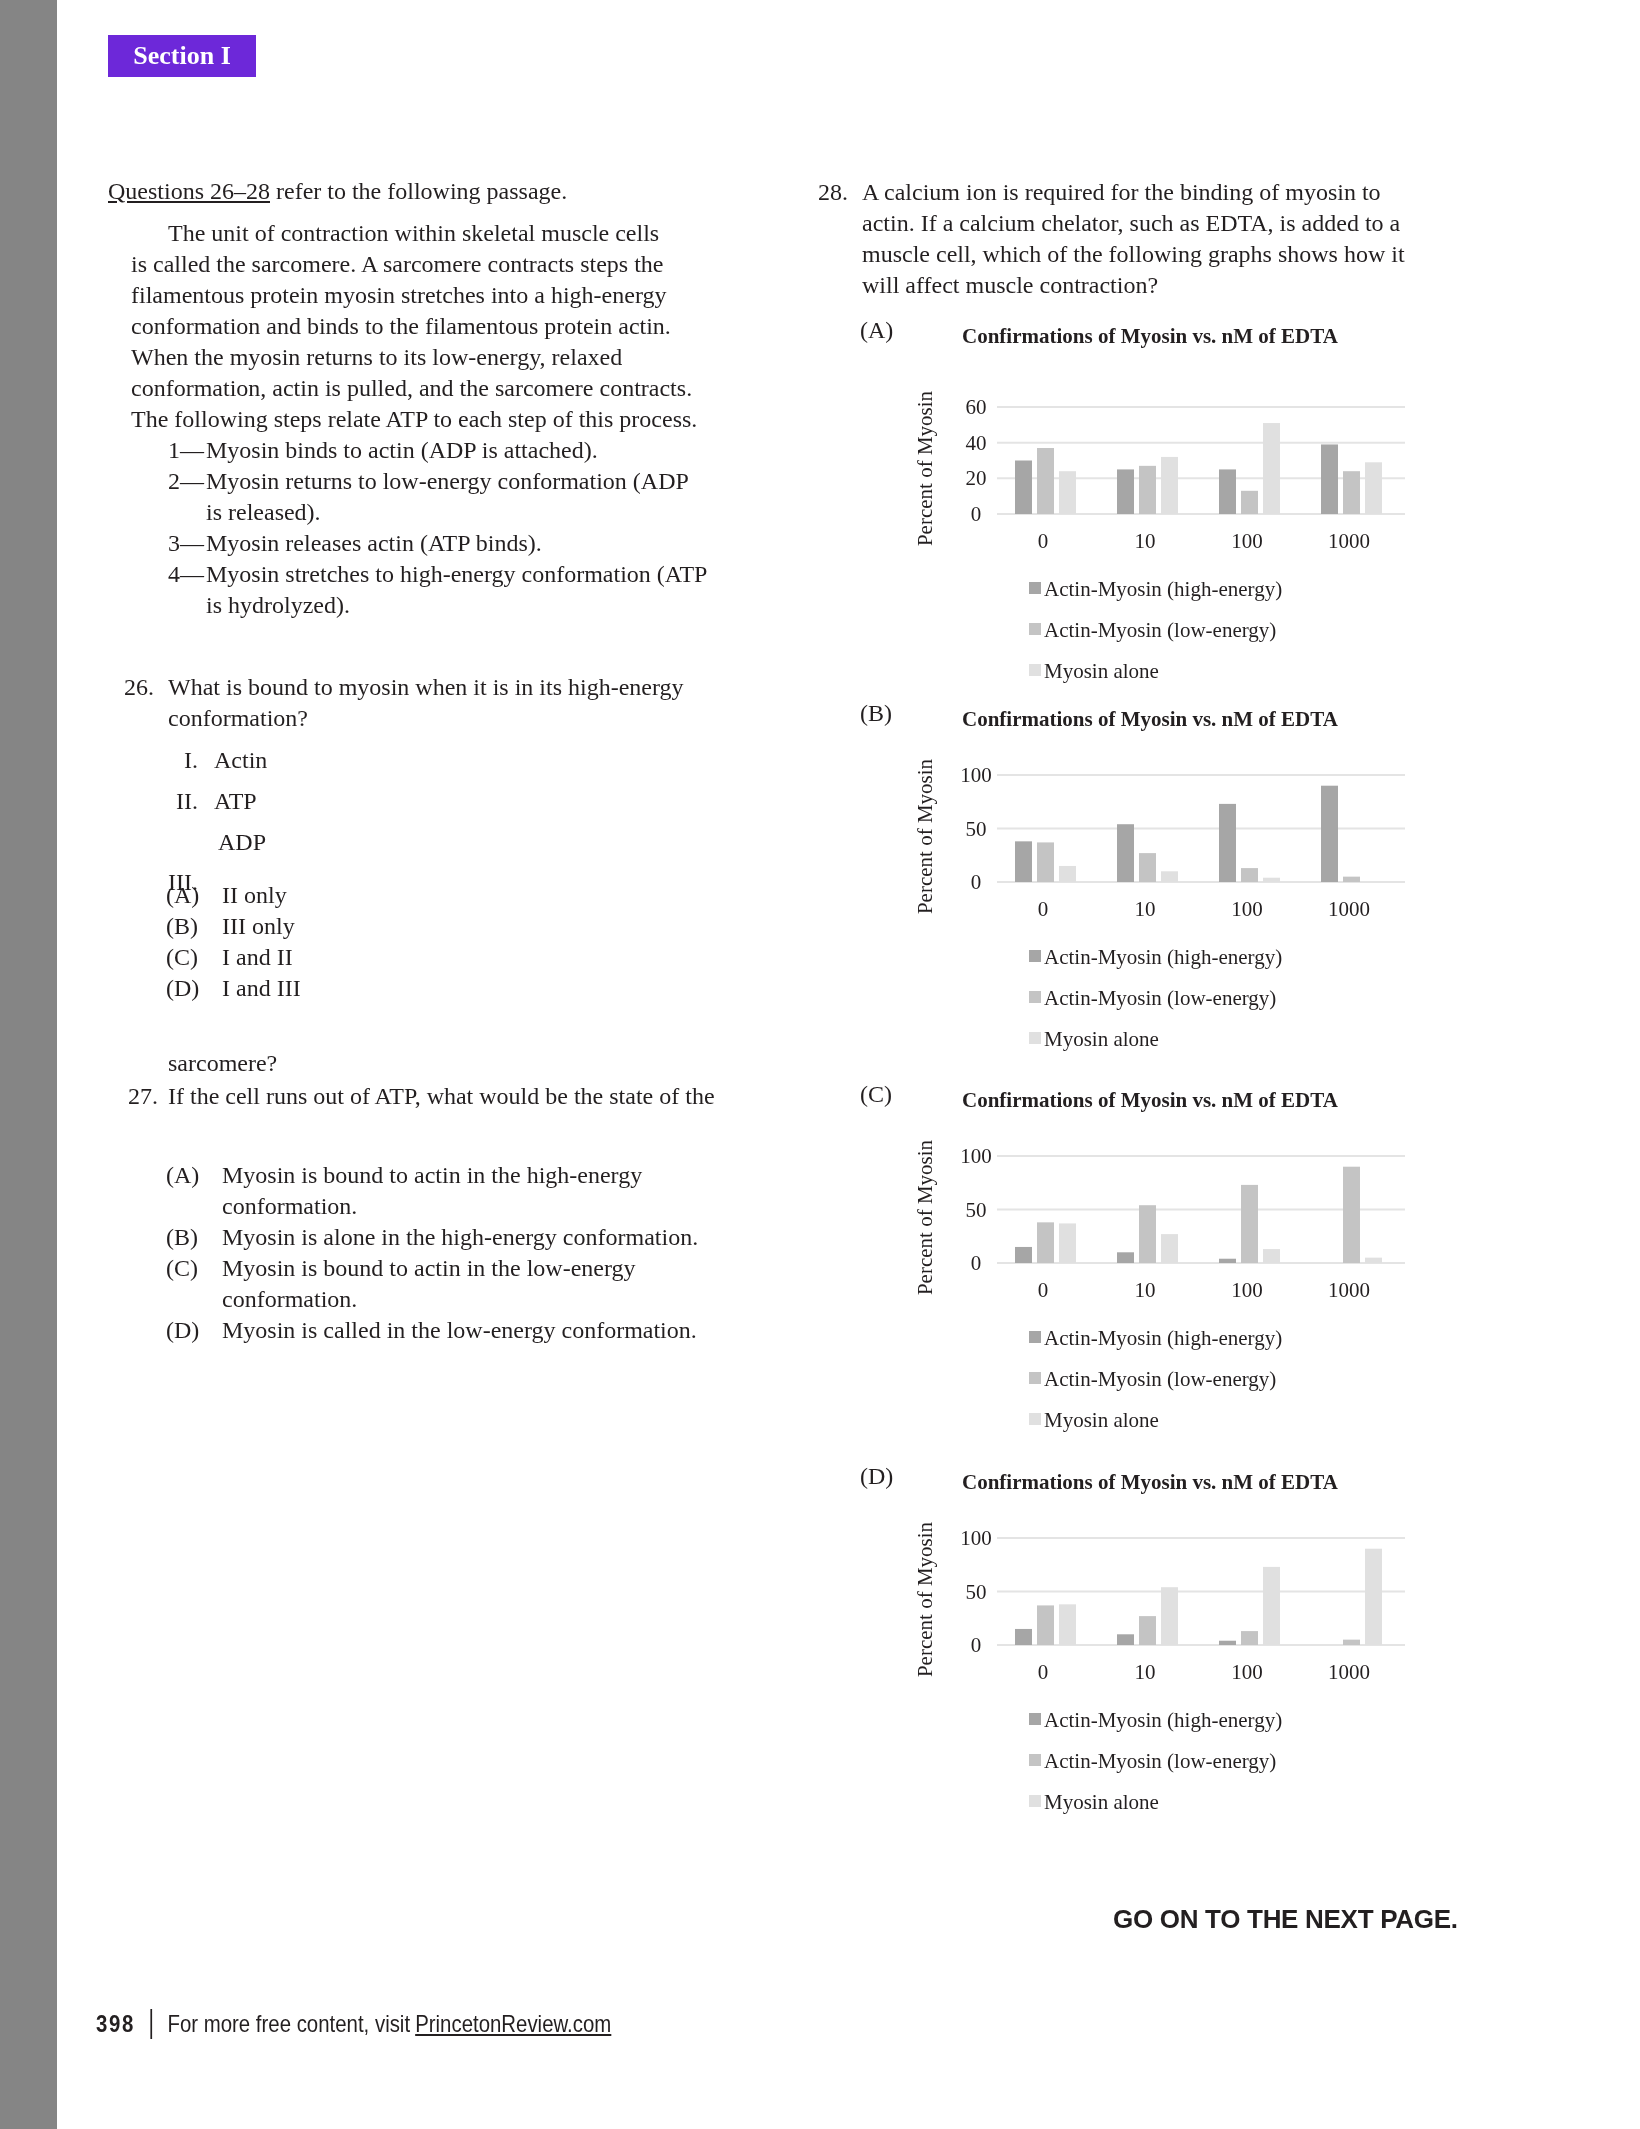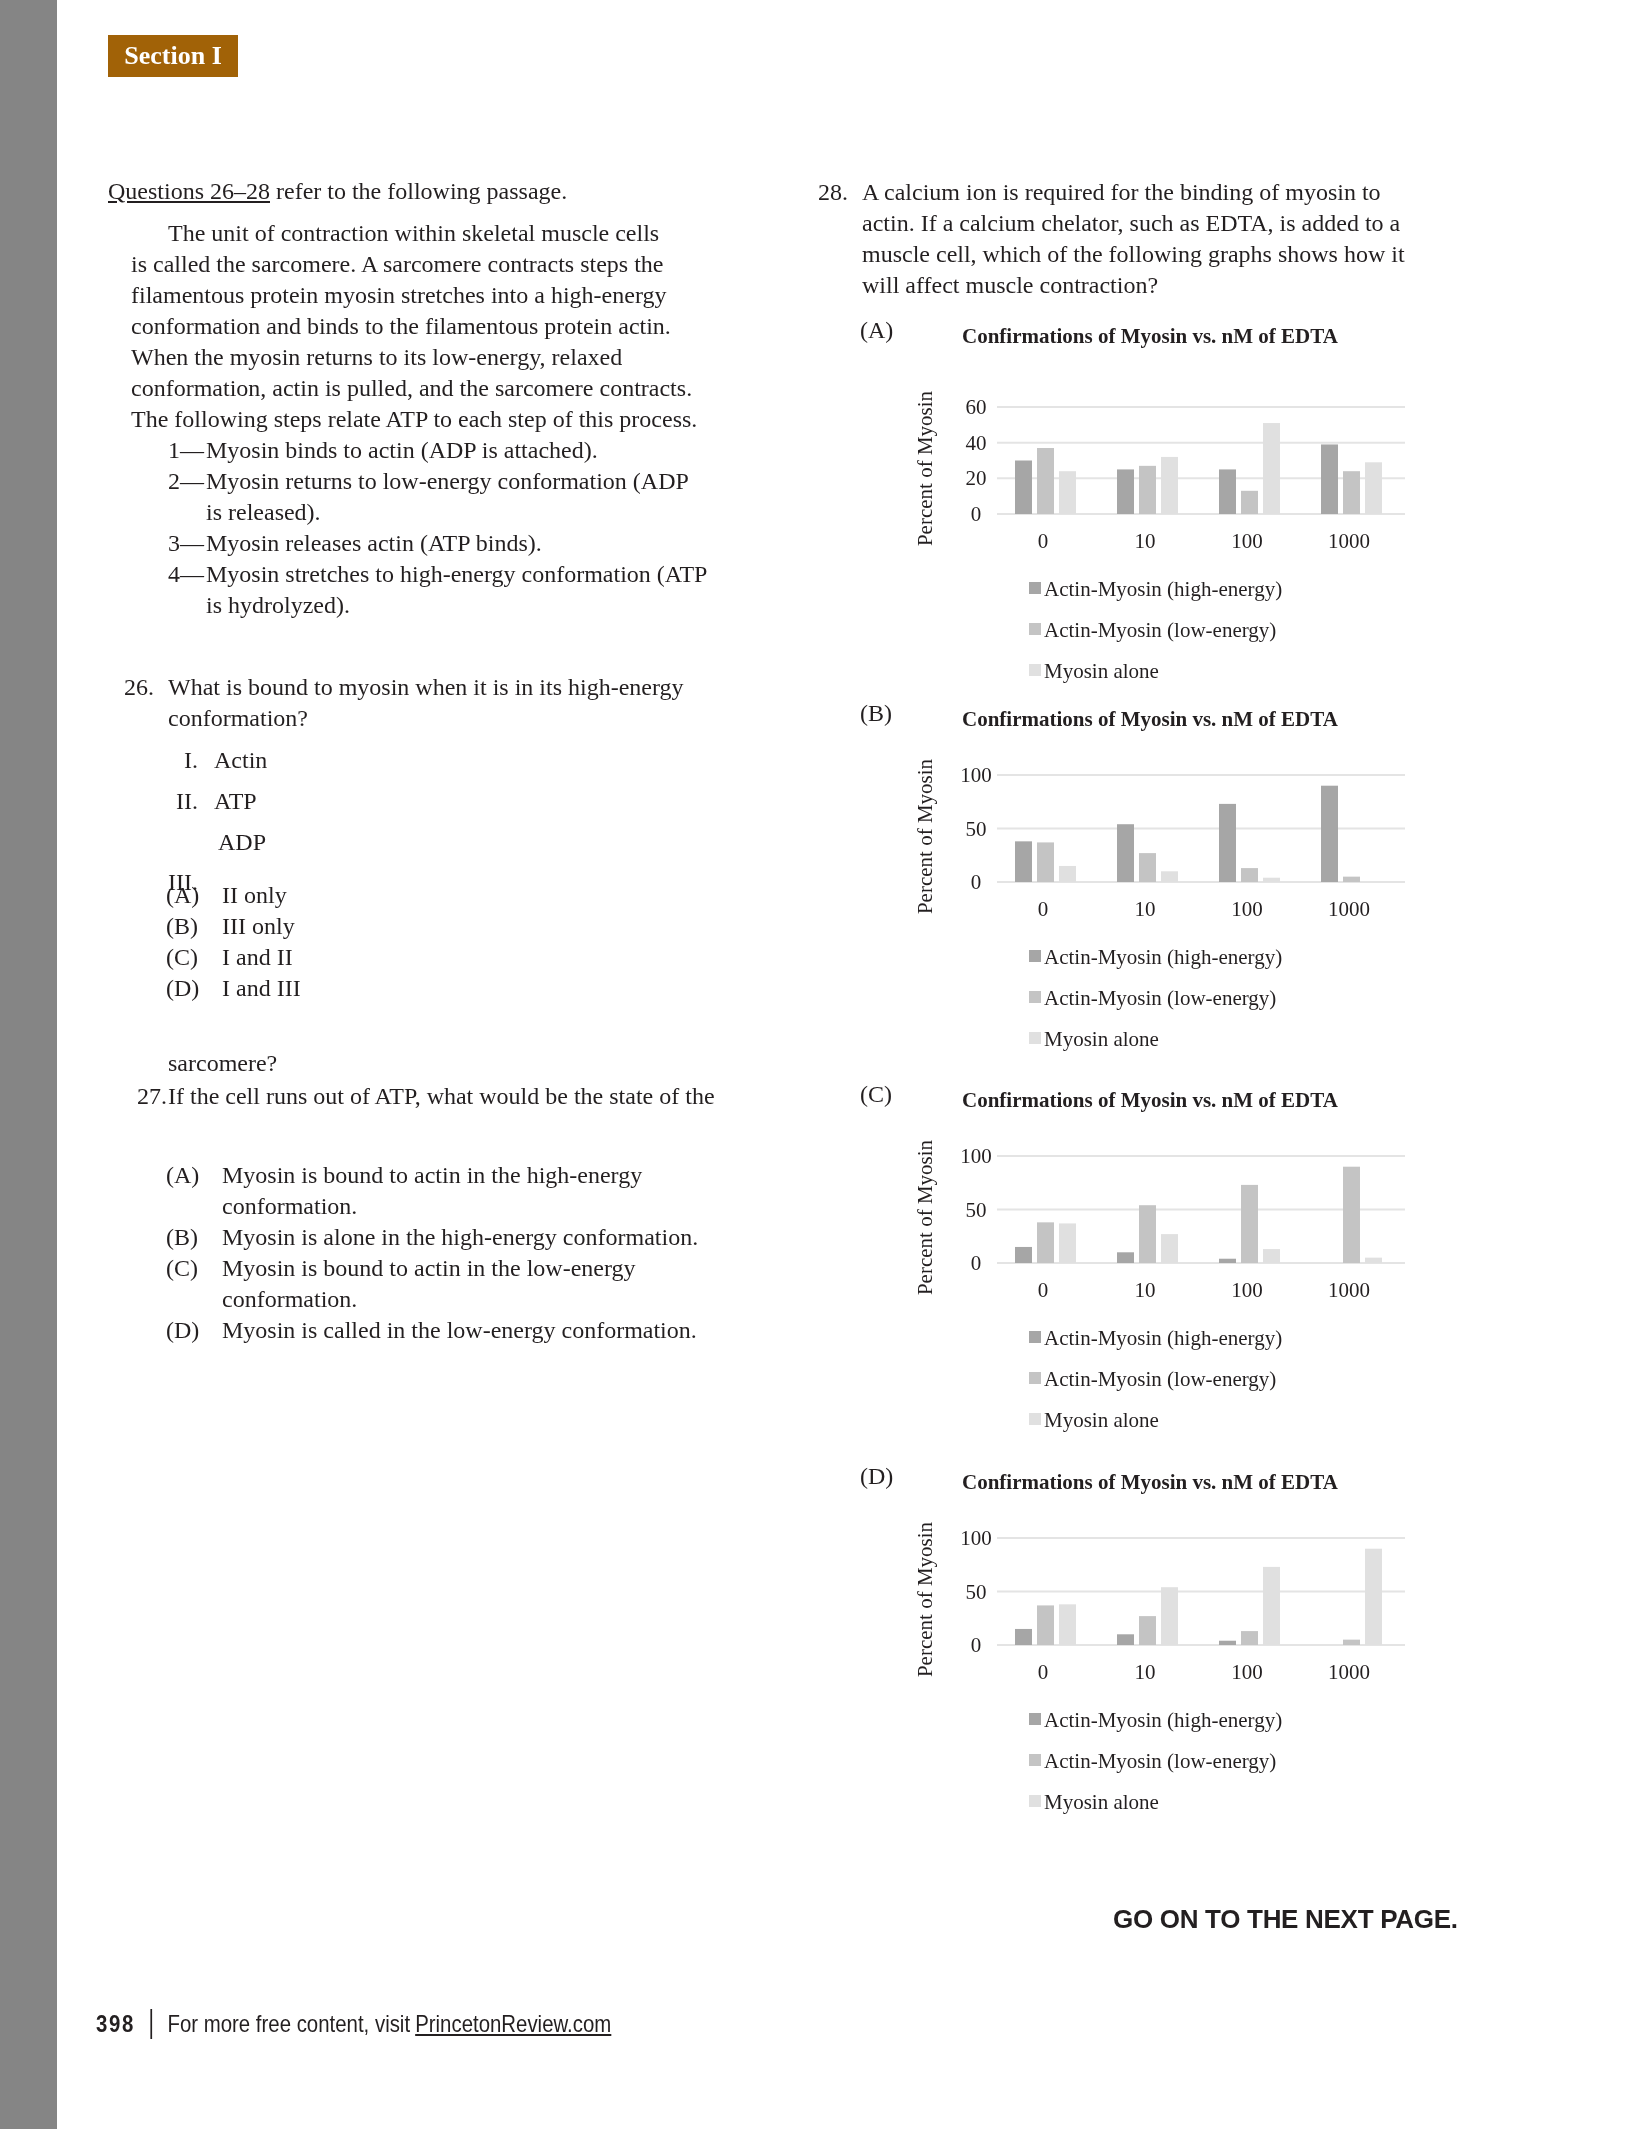--- a/index.html
+++ b/index.html
@@ -1,18 +1,18 @@
 <!DOCTYPE html>
 <html><head>
 <meta charset="utf-8">
 <style>
   html,body{margin:0;padding:0;background:#fff;}
   body{width:1640px;height:2129px;position:relative;overflow:hidden;font-family:"Liberation Serif","DejaVu Serif",serif;color:#231f20;}
   .strip{position:absolute;left:0;top:0;width:57px;height:2129px;background:#858585;}
-  .section-badge{position:absolute;left:108px;top:35px;width:130px;height:42px;background:#a16207;color:#fff;font-weight:bold;font-size:26px;display:flex;align-items:center;justify-content:center;}
+  .section-badge{position:absolute;left:108px;top:35px;width:148px;height:42px;background:#6d28d9;color:#fff;font-weight:bold;font-size:26px;display:flex;align-items:center;justify-content:center;}
   .txt{position:absolute;font-size:24px;line-height:31px;white-space:nowrap;}
   .u{text-decoration:underline;}
   .chart-lbl{position:absolute;font-size:24px;}
   .chart-title{position:absolute;font-weight:bold;font-size:21px;white-space:nowrap;}
   svg text{font-family:"Liberation Serif","DejaVu Serif",serif;fill:#231f20;}
   .go-next{position:absolute;left:1113px;top:1904px;font-family:"Liberation Sans","DejaVu Sans",sans-serif;font-weight:bold;font-size:26px;letter-spacing:-0.3px;}
   .footer{position:absolute;left:96px;top:2009px;display:flex;align-items:center;font-family:"Liberation Sans","DejaVu Sans",sans-serif;font-size:24px;transform:scaleX(0.85);transform-origin:left center;}
   .footer .pg{font-weight:bold;letter-spacing:2px;}
   .footer .sep{display:inline-block;width:2px;height:30px;background:#231f20;margin:0 18px;}
   .footer .link{text-decoration:underline;margin-left:6px;}
@@ -71,21 +71,21 @@
     <div class="" style="position:absolute;left:0;top:0;">
       <div class="txt" style="left:166px;top:942px;">(C)</div>
       <div class="txt" style="left:222px;top:942px;">I and II</div>
     </div>
     <div class="" style="position:absolute;left:0;top:0;">
       <div class="txt" style="left:166px;top:973px;">(D)</div>
       <div class="txt" style="left:222px;top:973px;">I and III</div>
     </div>
   </div>
 
-<div class="txt" style="left:137px;top:1081px;">27.</div>
+<div class="txt" style="left:128px;top:1081px;">27.</div>
 <div class="txt" style="left:168px;top:1081px;">If the cell runs out of ATP, what would be the state of the</div>
 <div class="txt" style="left:168px;top:1048px;">sarcomere?</div>
 <div id="q27-choices">
     <div class="" style="position:absolute;left:0;top:0;">
       <div class="txt" style="left:166px;top:1160px;">(A)</div>
       <div class="txt" style="left:222px;top:1160px;">Myosin is bound to actin in the high-energy</div>
       <div class="txt" style="left:222px;top:1191px;">conformation.</div>
     </div>
     <div class="" style="position:absolute;left:0;top:0;">
       <div class="txt" style="left:166px;top:1222px;">(B)</div>

